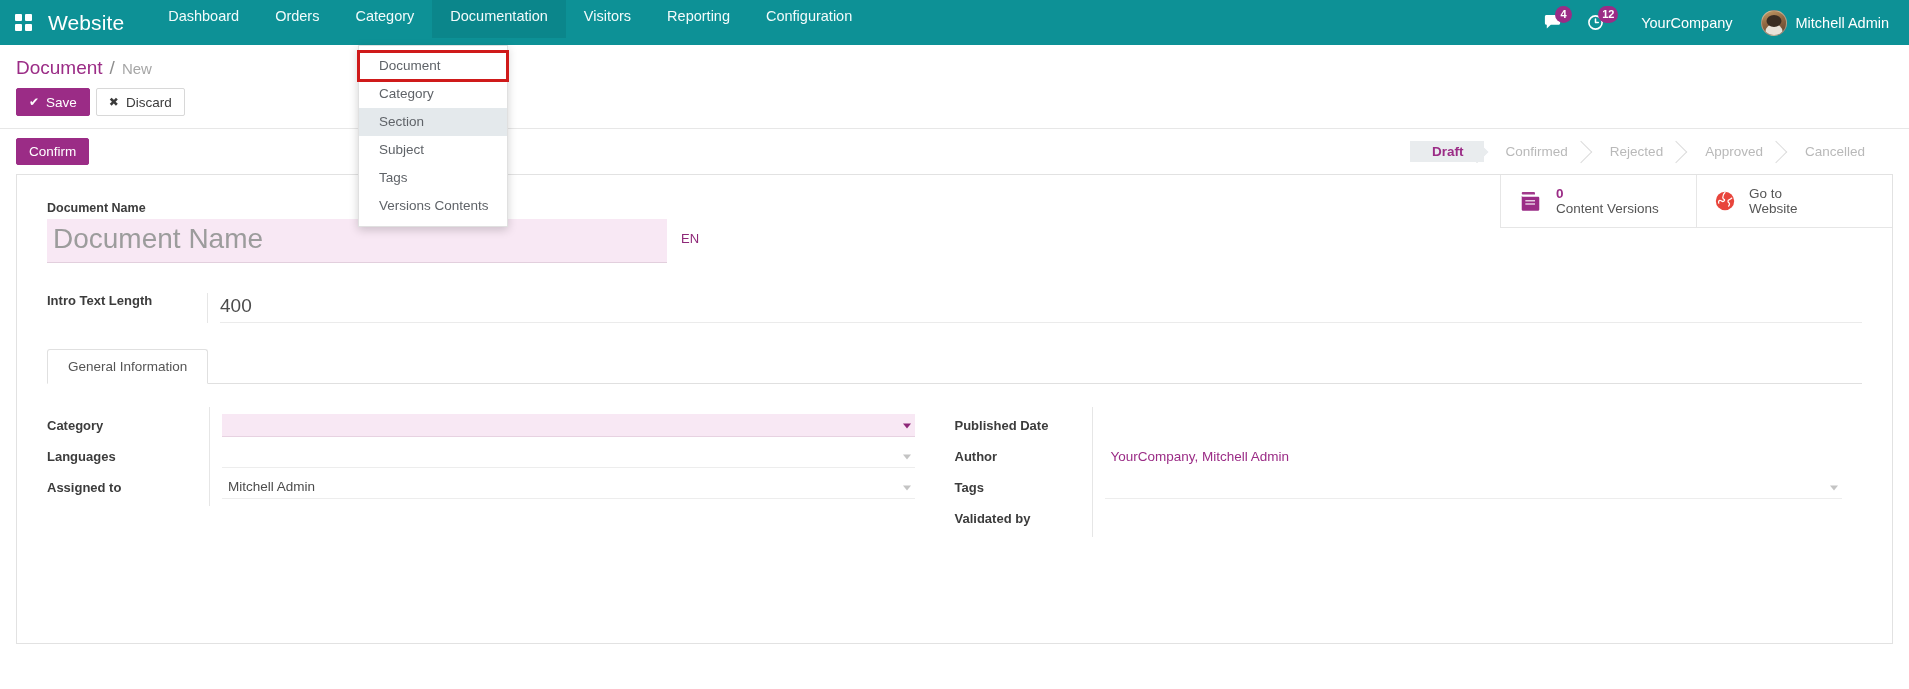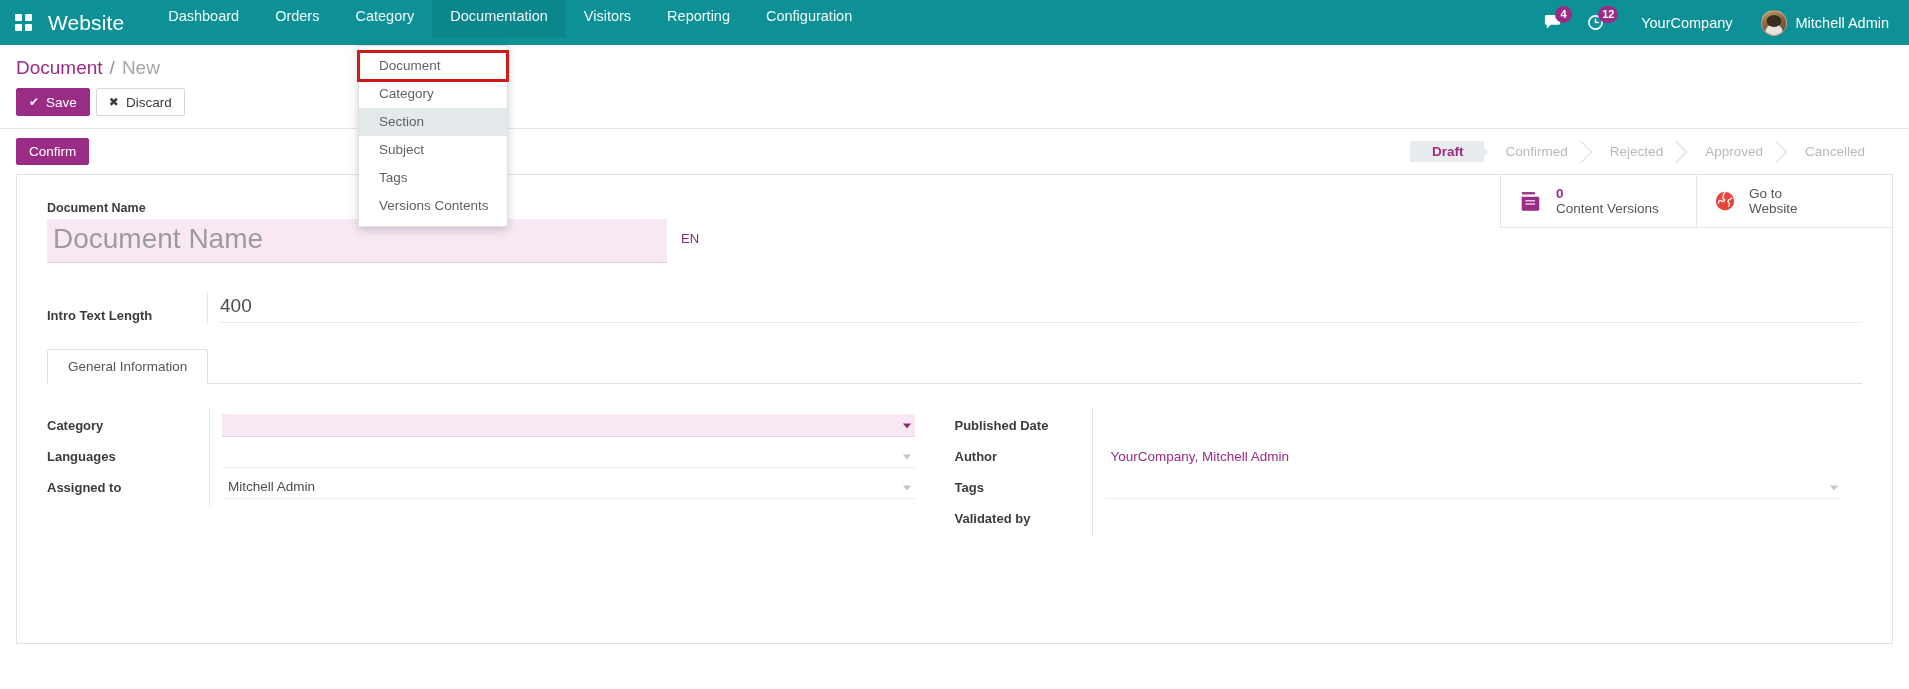--- a/index.html
+++ b/index.html
@@ -158,21 +158,21 @@
   }
 
   
   .control-panel {
     background: #ffffff;
     padding: 0 16px;
   }
   .bc-row { padding: 12px 0 3px 0; display: flex; align-items: baseline; }
   .bc-main { font-size: 19px; color: #9b2c86; cursor: pointer; }
   .bc-sep { font-size: 19px; color: #8f8f8f; padding: 0 7px; }
-  .bc-current { font-size: 19px; color: #a6a6a6; }
+  .bc-current { font-size: 15px; color: #a6a6a6; }
 
   .btn-row { display: flex; align-items: center; gap: 6px; padding: 6px 0 12px 0; }
   .btn {
     display: inline-flex; align-items: center; gap: 7px;
     height: 28px;
     padding: 0 12px;
     font-size: 13.5px;
     border-radius: 2px;
     cursor: pointer;
     white-space: nowrap;
@@ -288,21 +288,21 @@
   }
   .title-input::placeholder { color: #9c9c9c; }
   .lang-badge {
     font-size: 13px;
     color: #8e2878;
     padding: 12px 0 0 14px;
     cursor: pointer;
     font-weight: 400;
   }
 
-  .field-row { display: flex; align-items: flex-end; margin-bottom: 4px; }
+  .field-row { display: flex; align-items: flex-start; margin-bottom: 4px; }
   .f-label {
     width: 160px;
     font-size: 13px;
     font-weight: bold;
     color: #3c3c3c;
     flex: none;
     padding-right: 10px;
   }
   .f-control {
     flex: 1;

